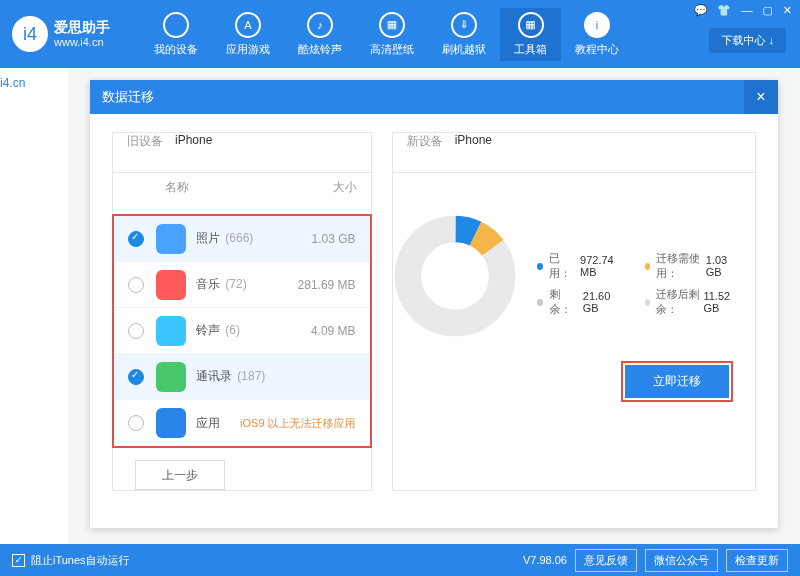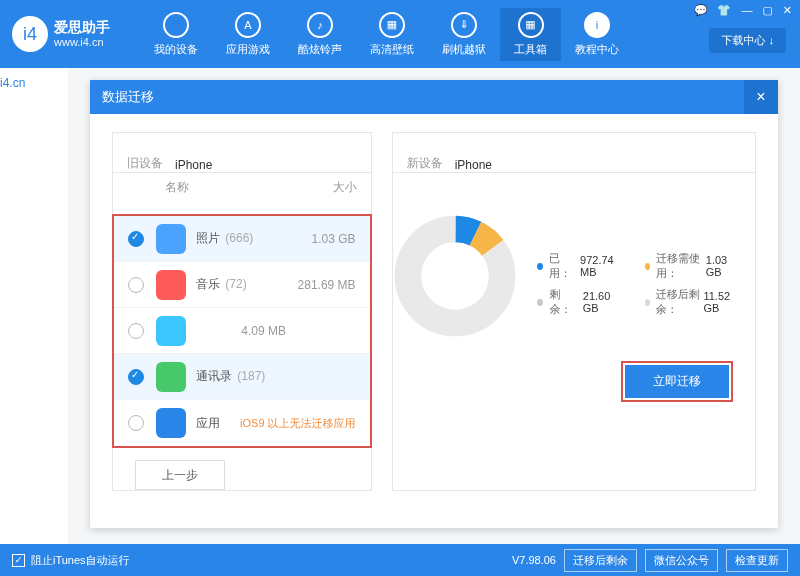--- a/index.html
+++ b/index.html
@@ -19,21 +19,21 @@
 .win-ctrl span{cursor:pointer}
 .dl-btn{position:absolute;right:14px;top:28px;background:#1f73d0;color:#fff;font-size:11px;padding:5px 12px;border-radius:3px;cursor:pointer}
 .body{background:#f4f6f8;height:476px;display:flex}
 .sidebar{width:68px;background:#fff;padding-top:8px;text-align:left;font-size:12px;color:#2a85e8}
 .canvas{flex:1;position:relative}
 .dialog{position:absolute;left:22px;top:12px;right:22px;bottom:16px;background:#fff;box-shadow:0 2px 8px rgba(0,0,0,.18)}
 .dlg-head{height:34px;background:#2a85e8;color:#fff;font-size:13px;display:flex;align-items:center;padding:0 12px;position:relative}
 .dlg-close{position:absolute;right:0;top:0;width:34px;height:34px;background:#1f73d0;color:#fff;display:flex;align-items:center;justify-content:center;cursor:pointer;font-size:16px}
 .dlg-body{display:flex;padding:18px 22px 14px;gap:20px}
 .panel{flex:1;border:1px solid #e6e6e6}
-.panel-head{height:40px;border-bottom:1px solid #e6e6e6;display:flex;align-items:flex-end;font-size:12px;padding:0 14px;color:#555}
+.panel-head{height:40px;border-bottom:1px solid #e6e6e6;display:flex;align-items:flex-start;font-size:12px;padding:0 14px;color:#555}
 .panel-head .lbl{color:#999;margin-right:12px}
 .panel-head .dev{color:#333;font-weight:500}
 .col-head{display:flex;padding:6px 14px 6px 52px;font-size:12px;color:#999}
 .col-name{flex:1}
 .col-size{width:90px;text-align:right}
 .rows{border:2px solid #d9534f;margin:12px -1px}
 .row{display:flex;align-items:center;height:46px;padding:0 14px;font-size:12px;color:#555;border-bottom:1px solid #f2f2f2}
 .row:last-child{border-bottom:none}
 .row.sel{background:#eef6ff}
 .chk{width:16px;height:16px;border:1px solid #bbb;border-radius:50%;margin-right:12px;cursor:pointer}
@@ -142,20 +142,21 @@
               </div>
               <div class="row">
                 <span class="chk"></span>
                 <span class="ico" style="background:#ff5a5a"></span>
                 <span class="row-name">音乐 <span class="cnt">(72)</span></span>
                 <span class="row-size">281.69 MB</span>
               </div>
               <div class="row">
                 <span class="chk"></span>
                 <span class="ico" style="background:#3cc6ff"></span>
+                <span class="row-name">铃声 <span class="cnt">(6)</span></span>
                 <span class="row-size">4.09 MB</span>
               </div>
               <div class="row sel">
                 <span class="chk on"></span>
                 <span class="ico" style="background:#47c96b"></span>
                 <span class="row-name">通讯录 <span class="cnt">(187)</span></span>
                 <span class="row-size"></span>
               </div>
               <div class="row">
                 <span class="chk"></span>
@@ -196,17 +197,17 @@
   </div>
 </div>
 
 <div class="footer">
   <div class="foot-left">
     <span class="foot-chk">✓</span>
     <span>阻止iTunes自动运行</span>
   </div>
   <div class="foot-right">
     <span>V7.98.06</span>
-    <span class="foot-btn">迁移后剩余</span>
+    <span class="foot-btn">意见反馈</span>
     <span class="foot-btn">微信公众号</span>
     <span class="foot-btn">检查更新</span>
   </div>
 </div>
 
 </body></html>

